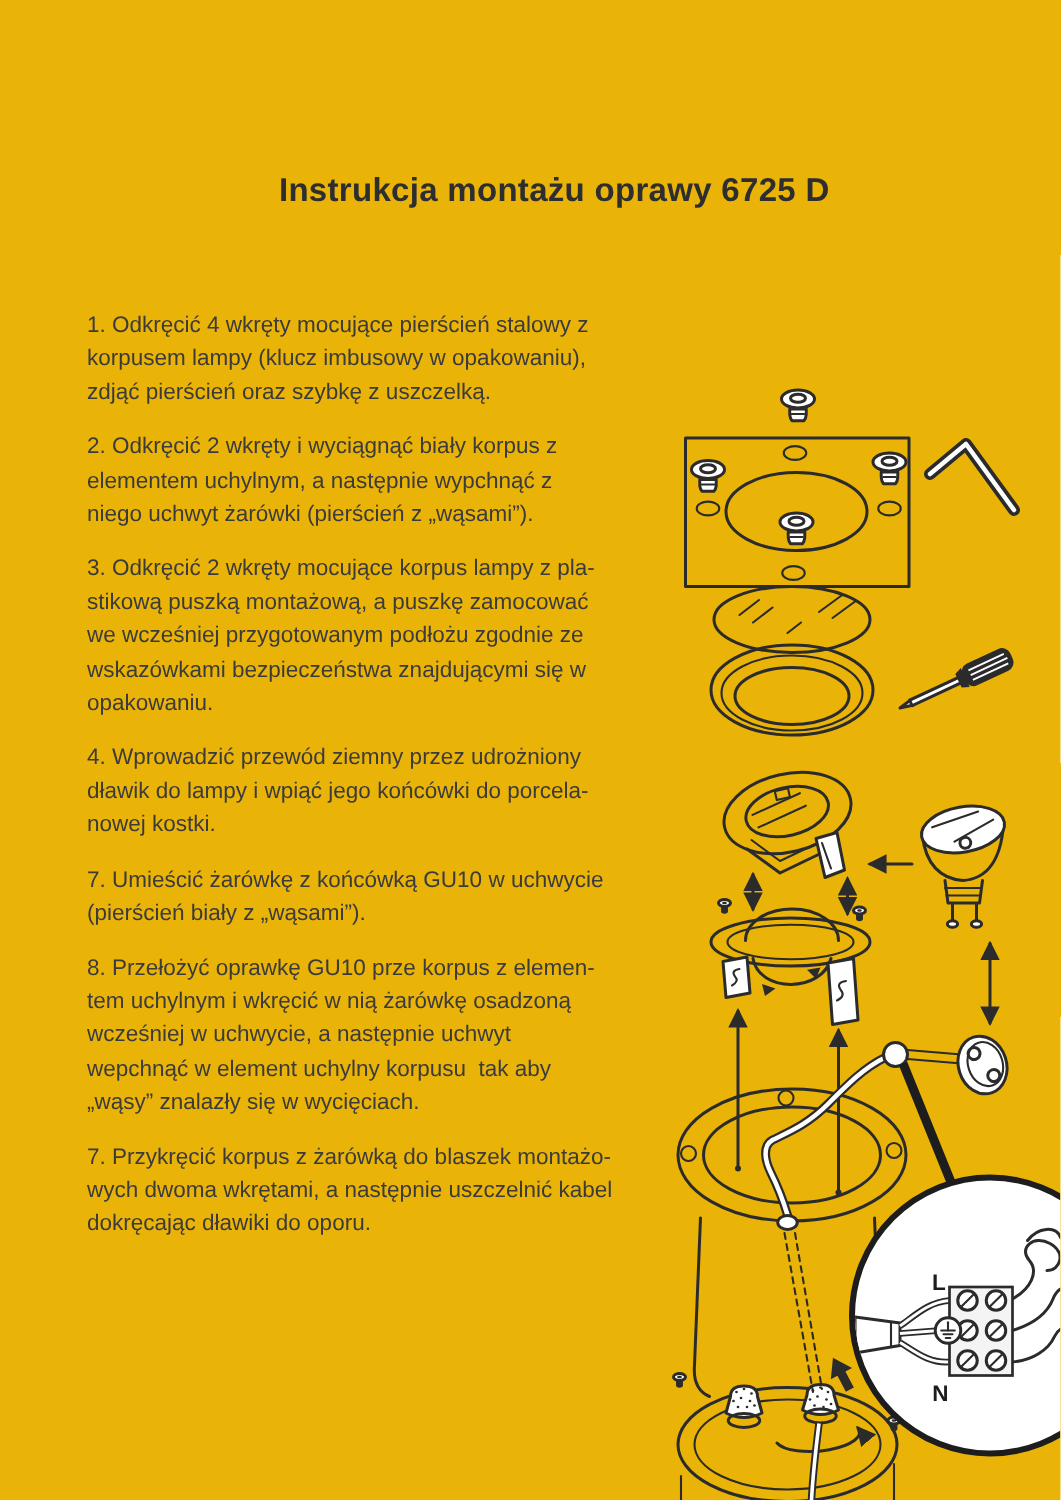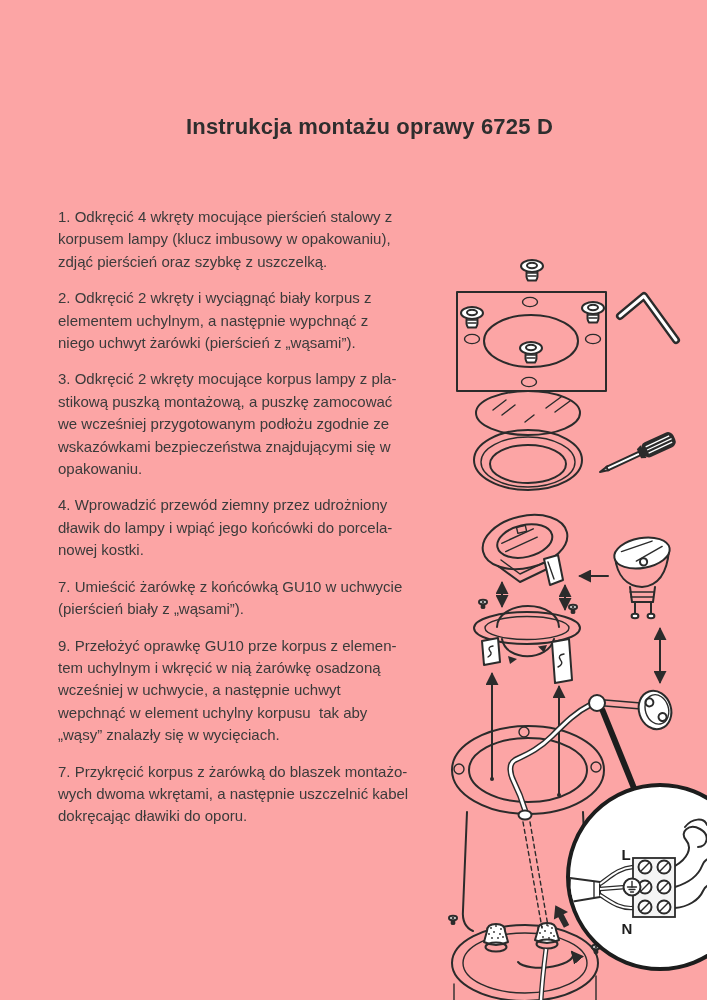--- a/index.html
+++ b/index.html
@@ -1,16 +1,16 @@
 <!DOCTYPE html>
 <html><head>
 <meta charset="utf-8">
 <style>
   html,body{margin:0;padding:0;background:#fff;}
-  #page{position:relative;width:707px;height:1000px;background:#fca5a5;overflow:hidden;
+  #page{position:relative;width:707px;height:1000px;background:#eab308;overflow:hidden;
         font-family:"Liberation Sans","DejaVu Sans",sans-serif;}
   .title{position:absolute;top:114px;left:32px;right:0;text-align:center;
          font-size:22px;font-weight:bold;color:#2e2e2e;letter-spacing:0.2px;}
   .steps{position:absolute;left:58px;top:206px;width:384px;color:#3b3b3b;}
   .steps p{font-size:15px;line-height:22.4px;margin:0 0 14px 0;white-space:pre-wrap;}
   .diagram{position:absolute;left:430px;top:250px;width:277px;height:750px;}
   svg{overflow:hidden;display:block;}
   .ln{stroke:#2b2b2b;fill:none;stroke-width:2;stroke-linecap:round;stroke-linejoin:round;}
   .thin{stroke-width:1.4;}
   .fillw{fill:#fff;}
@@ -34,21 +34,21 @@
     <p>3. Odkręcić 2 wkręty mocujące korpus lampy z pla-
 stikową puszką montażową, a puszkę zamocować
 we wcześniej przygotowanym podłożu zgodnie ze
 wskazówkami bezpieczeństwa znajdującymi się w
 opakowaniu.</p>
     <p>4. Wprowadzić przewód ziemny przez udrożniony
 dławik do lampy i wpiąć jego końcówki do porcela-
 nowej kostki.</p>
     <p>7. Umieścić żarówkę z końcówką GU10 w uchwycie
 (pierścień biały z „wąsami”).</p>
-    <p>9. Przełożyć oprawkę GU10 prze korpus z elemen-
+    <p>8. Przełożyć oprawkę GU10 prze korpus z elemen-
 tem uchylnym i wkręcić w nią żarówkę osadzoną
 wcześniej w uchwycie, a następnie uchwyt
 wepchnąć w element uchylny korpusu  tak aby
 „wąsy” znalazły się w wycięciach.</p>
     <p>7. Przykręcić korpus z żarówką do blaszek montażo-
 wych dwoma wkrętami, a następnie uszczelnić kabel
 dokręcając dławiki do oporu.</p>
   </div>
 
   <div class="diagram">

